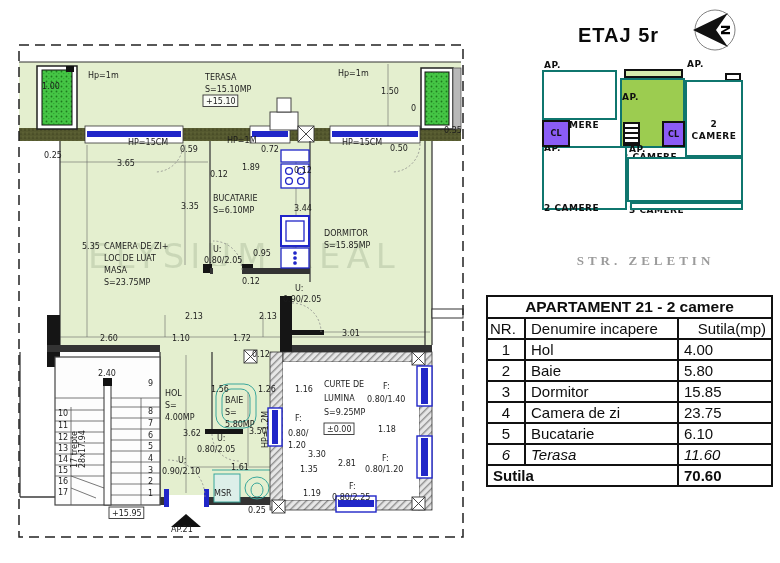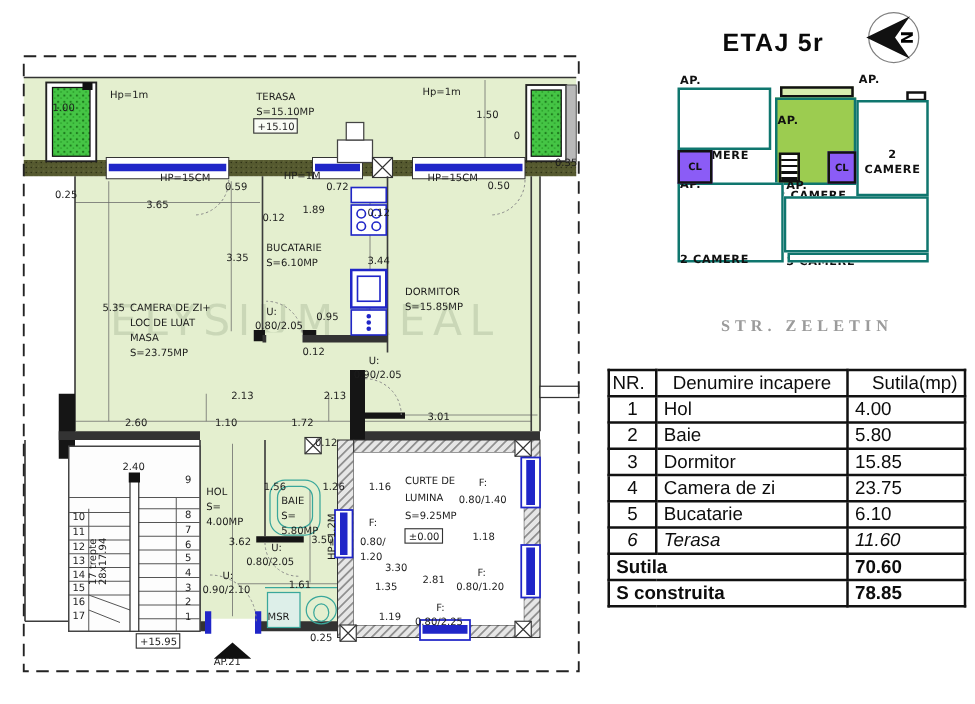--- a/index.html
+++ b/index.html
@@ -341,23 +341,26 @@
 
   <div class="street">STR. ZELETIN</div>
 
   <table id="ap-table">
     <colgroup>
         <col style="width:38px">
         <col style="width:153px">
         <col style="width:94px">
       </colgroup>
     <tbody id="ap-tbody">
+        <tr>
+          <td class="ttl" colspan="3">APARTAMENT 21 - 2 camere</td>
+        </tr>
         <tr class="hdr">
           <td class="c0" style="text-align:left">NR.</td>
-          <td class="c1" style="text-align:center">Denumire incapere</td>
+          <td class="c1" style="text-align:left">Denumire incapere</td>
           <td class="c2" style="text-align:right">Sutila(mp)</td>
         </tr>
         <tr>
           <td class="c0">1</td>
           <td class="c1">Hol</td>
           <td class="c2">4.00</td>
         </tr>
         <tr>
           <td class="c0">2</td>
           <td class="c1">Baie</td>
@@ -380,20 +383,16 @@
         </tr>
         <tr class="it">
           <td class="c0">6</td>
           <td class="c1">Terasa</td>
           <td class="c2">11.60</td>
         </tr>
         <tr class="tot">
           <td colspan="2">Sutila</td>
           <td class="c2">70.60</td>
         </tr>
-        <tr class="tot">
-          <td colspan="2">S construita</td>
-          <td class="c2">78.85</td>
-        </tr>
       </tbody>
   </table>
 
 </div>
 
 </body></html>

